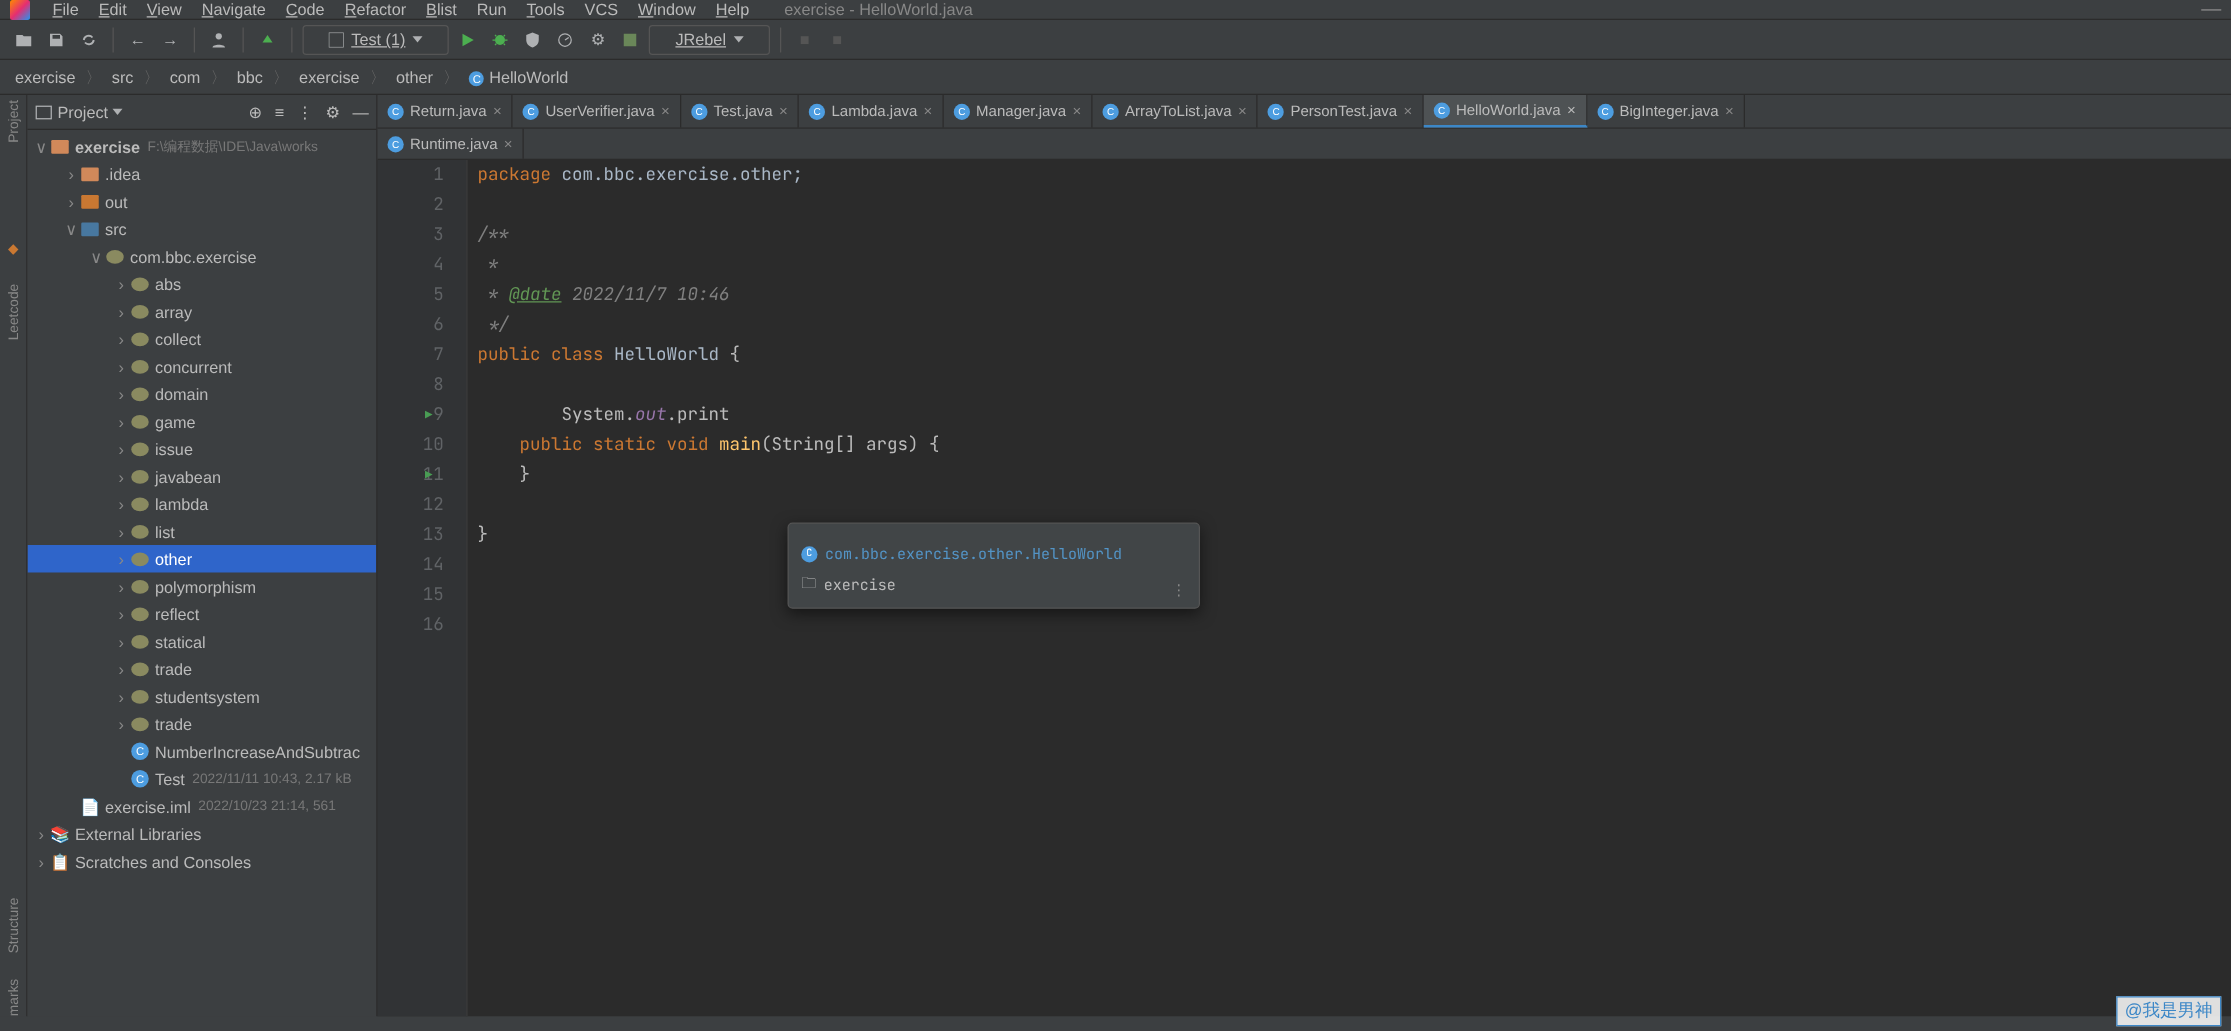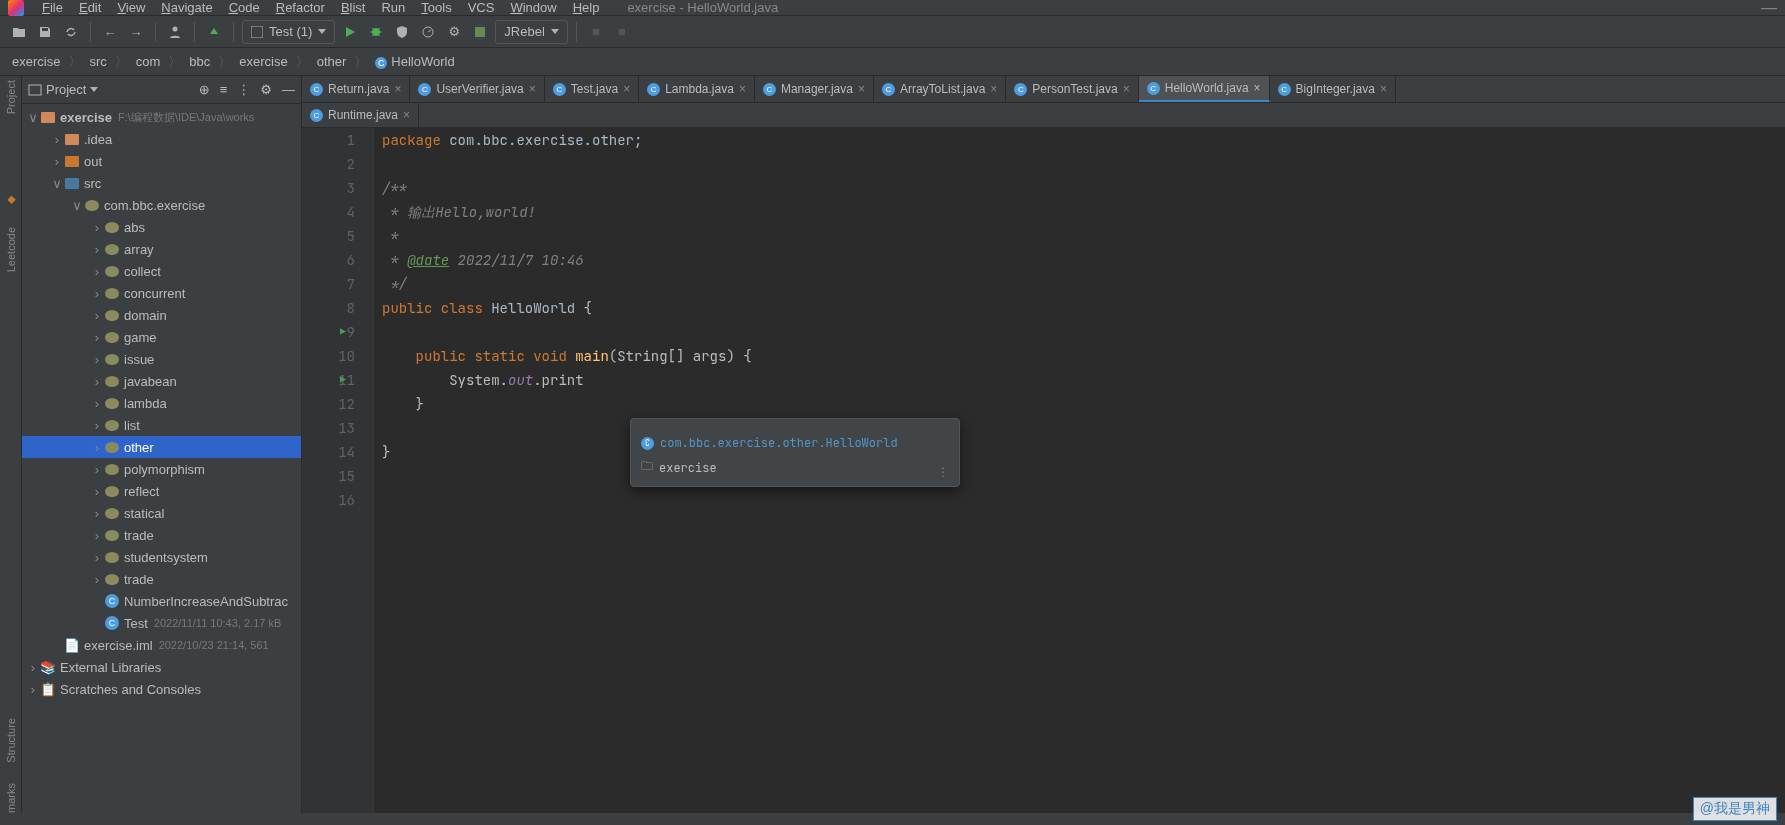--- a/index.html
+++ b/index.html
@@ -38,26 +38,27 @@
   background: #3c3f41;
   padding: 0 8px;
   border-bottom: 1px solid #2b2b2b;
   gap: 4px;
 }
 .tb-btn { width: 22px; height: 22px; display:flex; align-items:center; justify-content:center; cursor:pointer; color:#afb1b3; }
 .tb-sep { width:1px; height:20px; background:#555; margin:0 4px; }
 .run-config {
   height: 24px;
   border:1px solid #555;
-  padding:0 8px;
+  padding:0 20px;
   display:flex;
   align-items:center;
   gap:6px;
   border-radius:3px;
   cursor:pointer;
+  text-decoration:underline;
 }
 .tri-down { width:0;height:0;border-left:4px solid transparent;border-right:4px solid transparent;border-top:5px solid #afb1b3; }
 .green { color:#4caf50; }
 .breadcrumb {
   height: 28px;
   display:flex;
   align-items:center;
   padding:0 8px;
   background:#3c3f41;
   border-bottom: 1px solid #2b2b2b;
@@ -596,28 +597,27 @@
         <div class="line">12</div>
         <div class="line">13</div>
         <div class="line">14</div>
         <div class="line">15</div>
         <div class="line">16</div>
       </div>
       <div class="code">
         <div class="line"><span class="kw">package </span><span class="pkg">com.bbc.exercise.other;</span></div>
         <div class="line"></div>
         <div class="line"><span class="cmt">/**</span></div>
-        <div class="line"><span class="cmt"> * 输出Hello,world!</span></div>
         <div class="line"><span class="cmt"> *</span></div>
         <div class="line"><span class="cmt"> * </span><span class="doc-tag">@date</span><span class="cmt"> 2022/11/7 10:46</span></div>
         <div class="line"><span class="cmt"> */</span></div>
         <div class="line"><span class="kw">public class </span><span class="cls">HelloWorld</span><span> {</span></div>
         <div class="line"></div>
+        <div class="line"><span>        System.</span><span class="static-field">out</span><span>.print</span></div>
         <div class="line"><span class="kw">    public static void </span><span class="fn">main</span><span>(String[] args) {</span></div>
-        <div class="line"><span>        System.</span><span class="static-field">out</span><span>.print</span></div>
         <div class="line"><span>    }</span></div>
         <div class="line"></div>
         <div class="line"><span>}</span></div>
         <div class="line"></div>
       </div>
     </div>
   </div>
 </div>
 
 <div class="tooltip">

